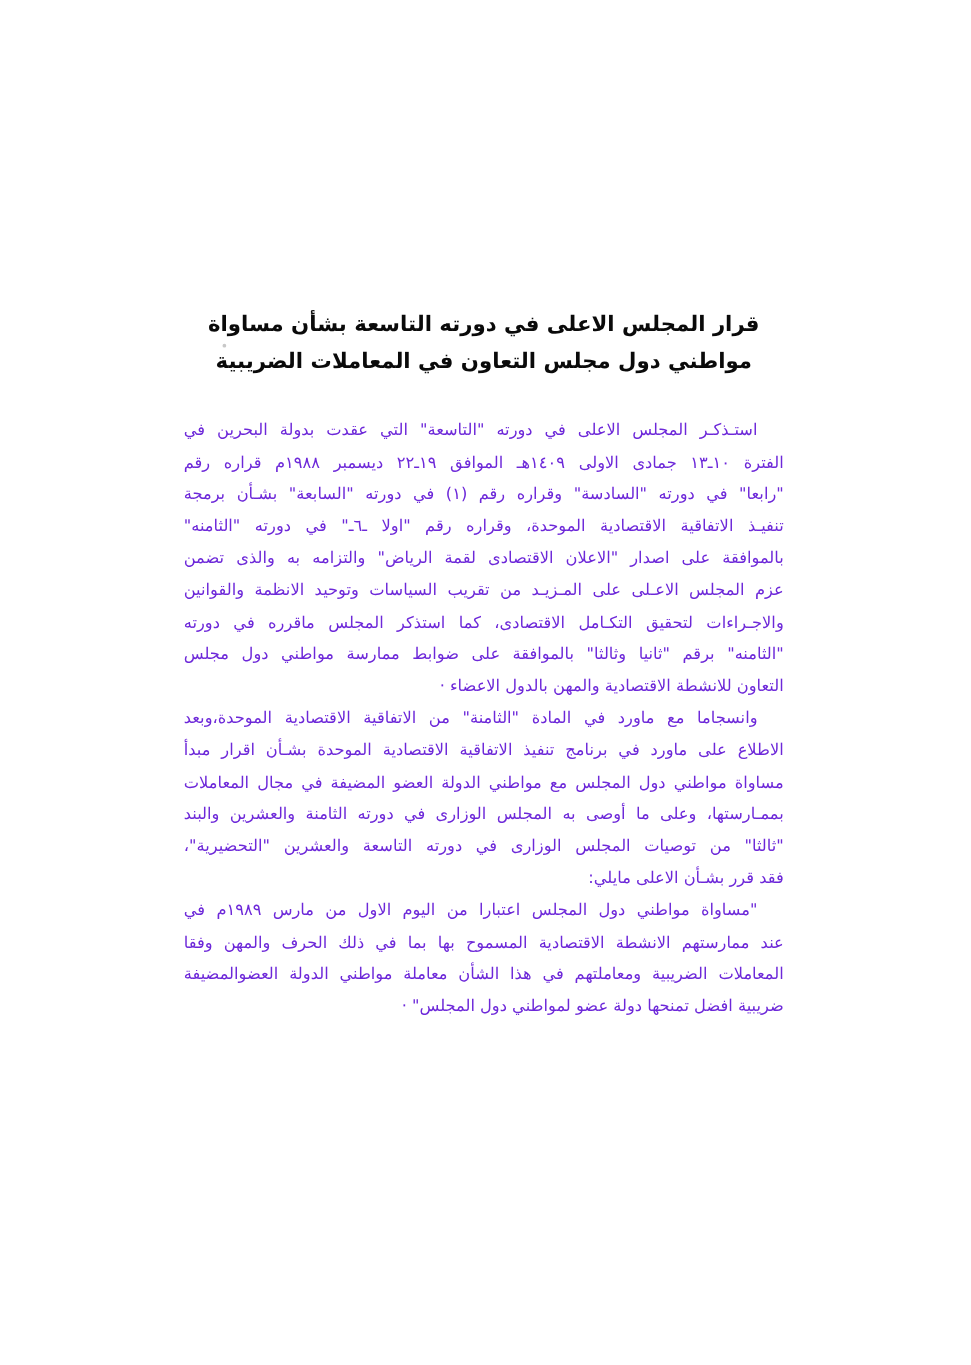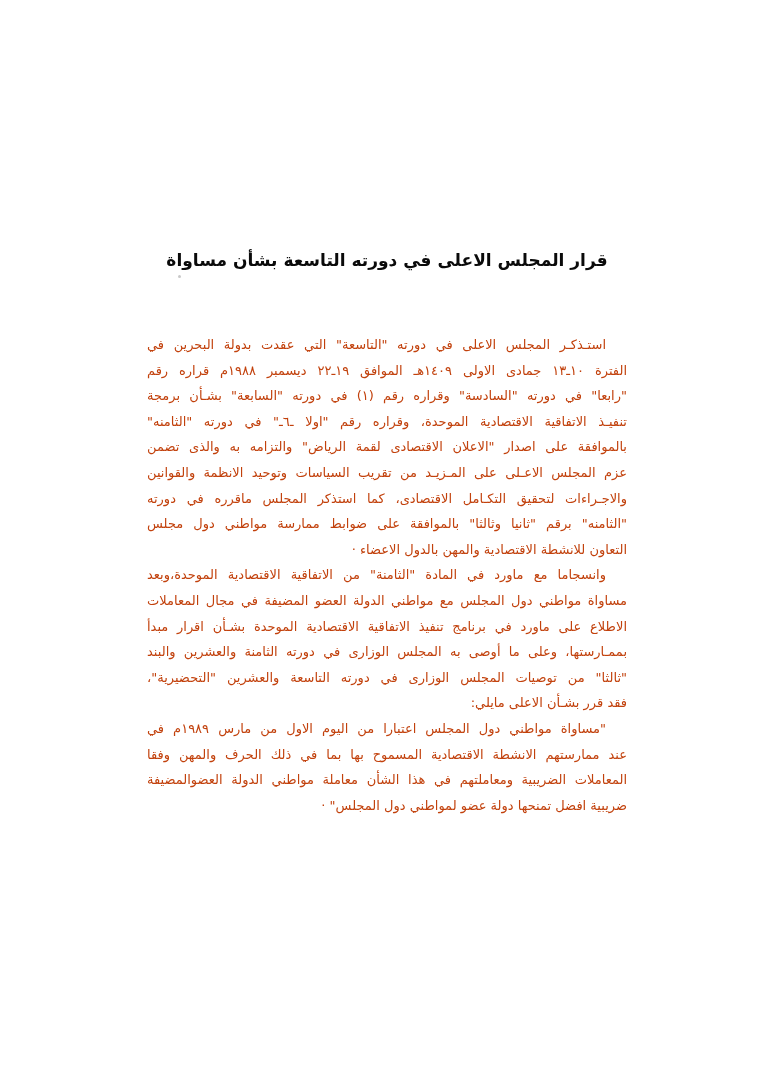--- a/index.html
+++ b/index.html
@@ -39,21 +39,21 @@
     letter-spacing: 0;
   }
   .body-block {
     position: absolute;
     top: 332px;
     right: 150px;
     width: 480px;
     direction: rtl;
     font-size: 13px;
     line-height: 25.6px;
-    color: #c2410c;
+    color: #6d28d9;
   }
   .line {
     height: 25.6px;
     overflow: hidden;
     text-align: justify;
     text-align-last: justify;
     word-spacing: -0.5px;
     white-space: normal;
   }
   .line.indent {
@@ -67,35 +67,36 @@
 </style>
 </head>
 <body>
 
 <div class="page">
 
   <div class="speck"></div>
 
   <div class="title-block">
     <div>قرار المجلس الاعلى في دورته التاسعة بشأن مساواة</div>
+    <div>مواطني دول مجلس التعاون في المعاملات الضريبية</div>
   </div>
 
   <div class="body-block">
     <div class="line indent">استـذكـر المجلس الاعلى في دورته "التاسعة" التي عقدت بدولة البحرين في</div>
     <div class="line">الفترة ١٠ـ١٣ جمادى الاولى ١٤٠٩هـ الموافق ١٩ـ٢٢ ديسمبر ١٩٨٨م قراره رقم</div>
     <div class="line">"رابعا" في دورته "السادسة" وقراره رقم (١) في دورته "السابعة" بشـأن برمجة</div>
     <div class="line">تنفيـذ الاتفاقية الاقتصادية الموحدة، وقراره رقم "اولا ـ٦ـ" في دورته "الثامنه"</div>
     <div class="line">بالموافقة على اصدار "الاعلان الاقتصادى لقمة الرياض" والتزامه به والذى تضمن</div>
     <div class="line">عزم المجلس الاعـلى على المـزيـد من تقريب السياسات وتوحيد الانظمة والقوانين</div>
     <div class="line">والاجـراءات لتحقيق التكـامل الاقتصادى، كما استذكر المجلس ماقرره في دورته</div>
     <div class="line">"الثامنه" برقم "ثانيا وثالثا" بالموافقة على ضوابط ممارسة مواطني دول مجلس</div>
     <div class="line end">التعاون للانشطة الاقتصادية والمهن بالدول الاعضاء ·</div>
     <div class="line indent">وانسجاما مع ماورد في المادة "الثامنة" من الاتفاقية الاقتصادية الموحدة،وبعد</div>
+    <div class="line">الاطلاع على ماورد في برنامج تنفيذ الاتفاقية الاقتصادية الموحدة بشـأن اقرار مبدأ</div>
     <div class="line">مساواة مواطني دول المجلس مع مواطني الدولة العضو المضيفة في مجال المعاملات</div>
-    <div class="line">الاطلاع على ماورد في برنامج تنفيذ الاتفاقية الاقتصادية الموحدة بشـأن اقرار مبدأ</div>
     <div class="line">بممـارستها، وعلى ما أوصى به المجلس الوزارى في دورته الثامنة والعشرين والبند</div>
     <div class="line">"ثالثا" من توصيات المجلس الوزارى في دورته التاسعة والعشرين "التحضيرية"،</div>
     <div class="line end">فقد قرر بشـأن الاعلى مايلي:</div>
     <div class="line indent">"مساواة مواطني دول المجلس اعتبارا من اليوم الاول من مارس ١٩٨٩م في</div>
     <div class="line">عند ممارستهم الانشطة الاقتصادية المسموح بها بما في ذلك الحرف والمهن وفقا</div>
     <div class="line">المعاملات الضريبية ومعاملتهم في هذا الشأن معاملة مواطني الدولة العضوالمضيفة</div>
     <div class="line end">ضريبية افضل تمنحها دولة عضو لمواطني دول المجلس" ·</div>
   </div>
 
 </div>

